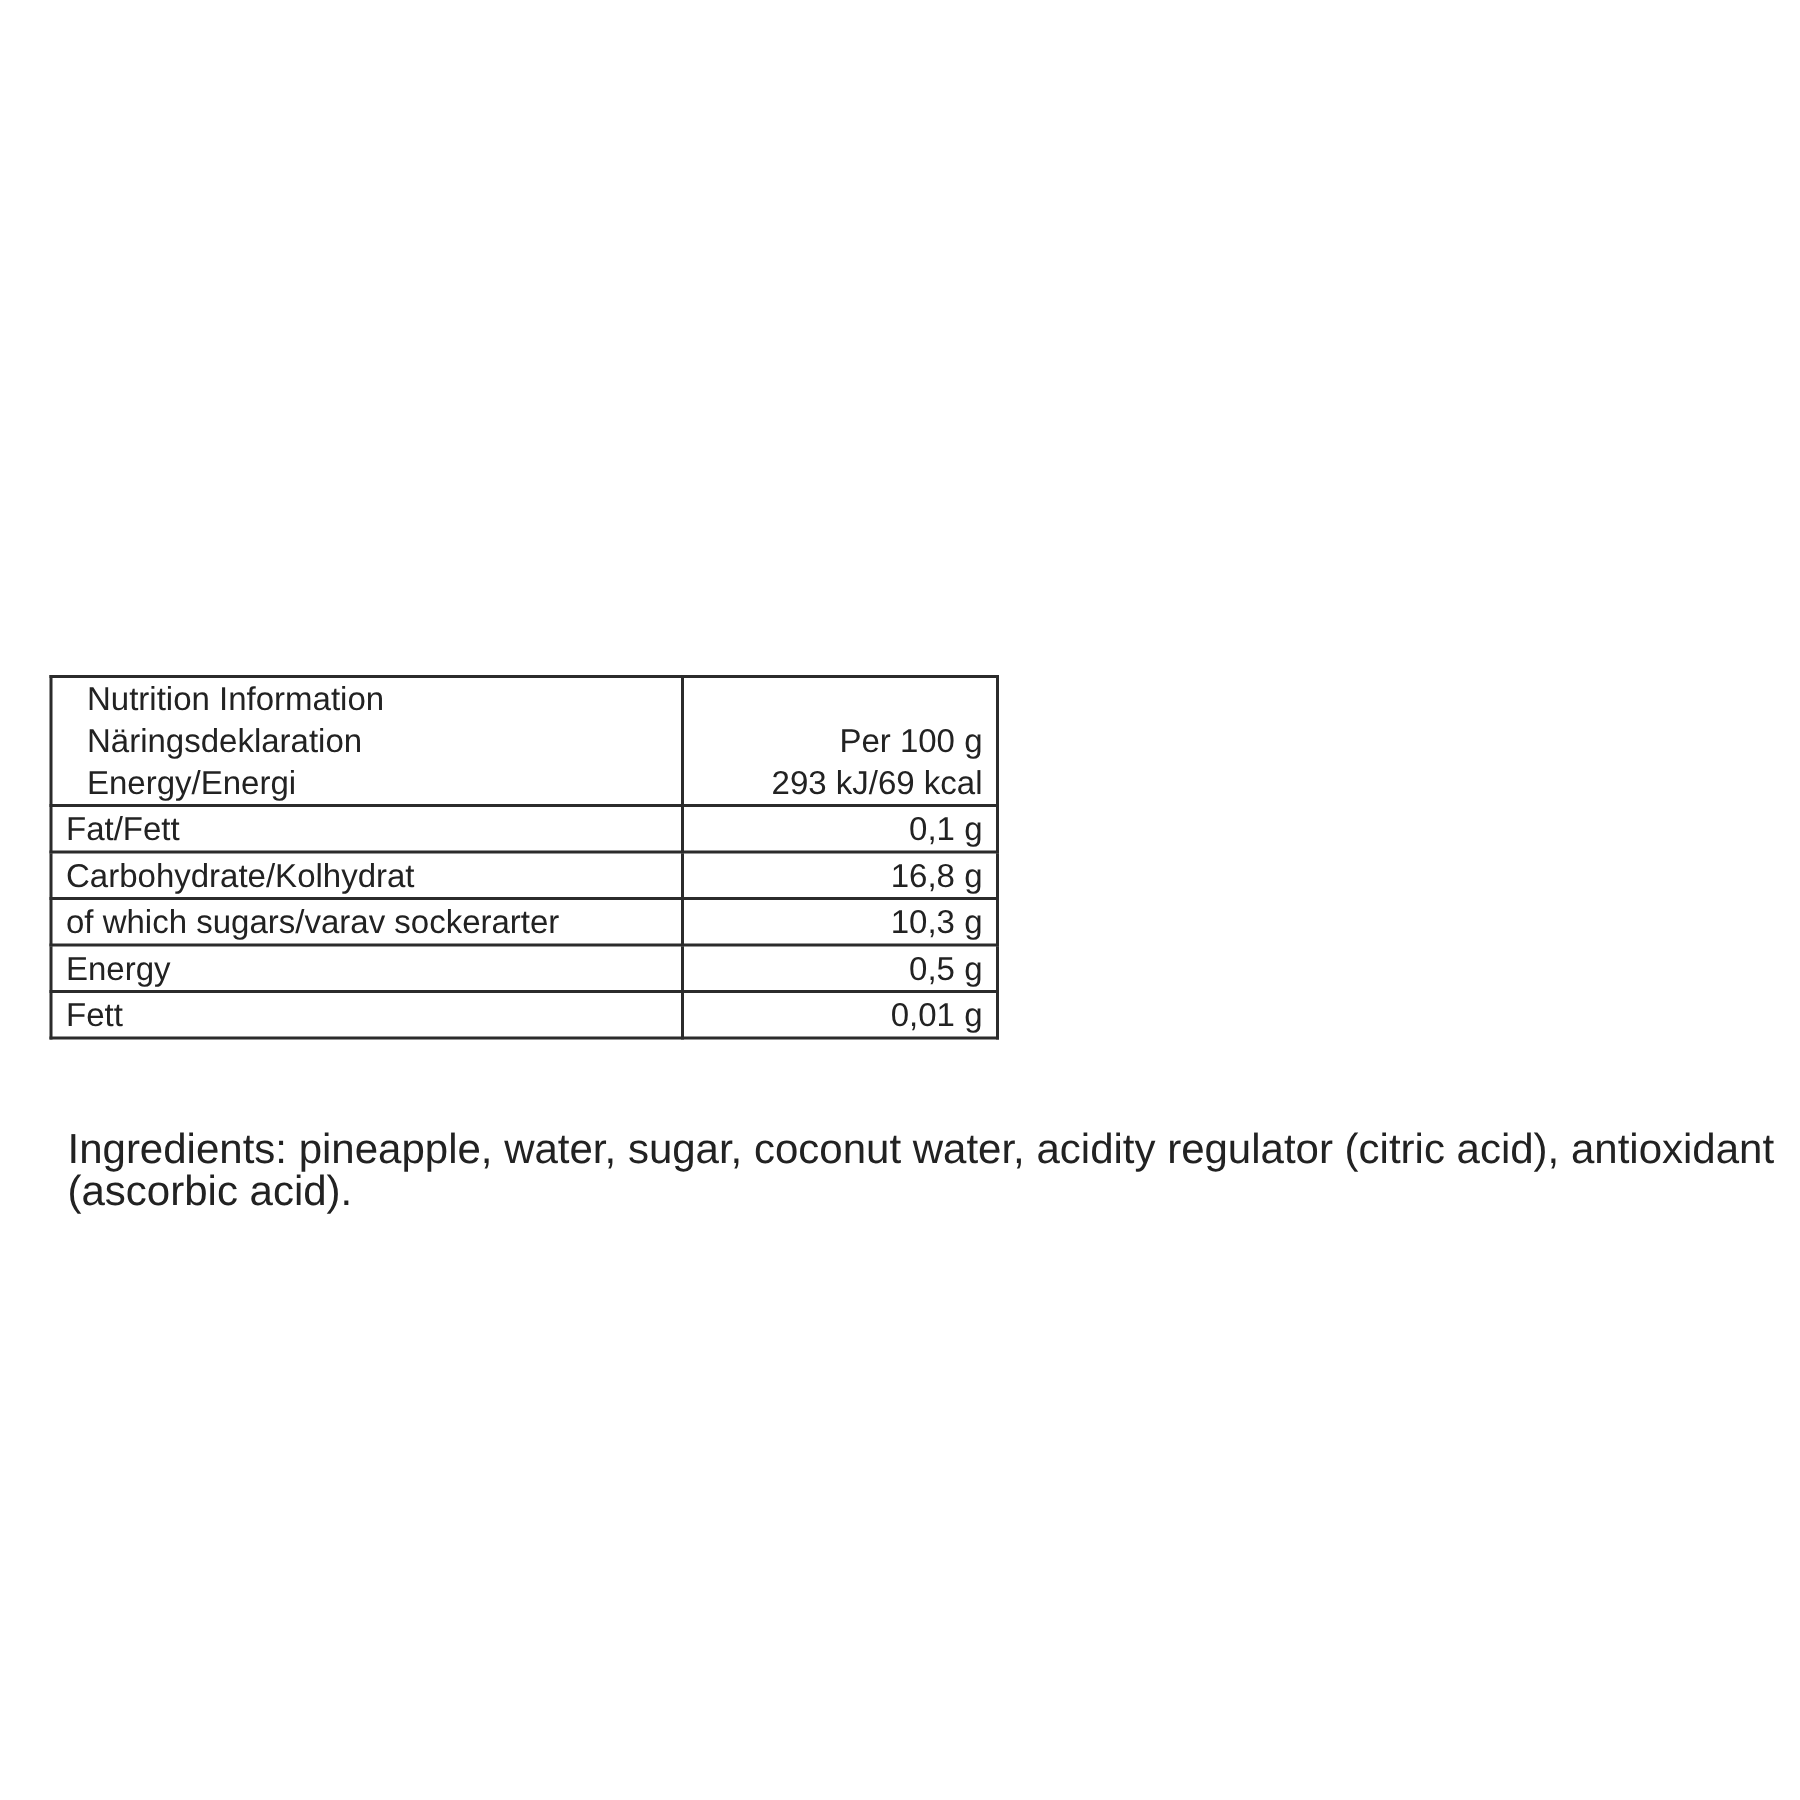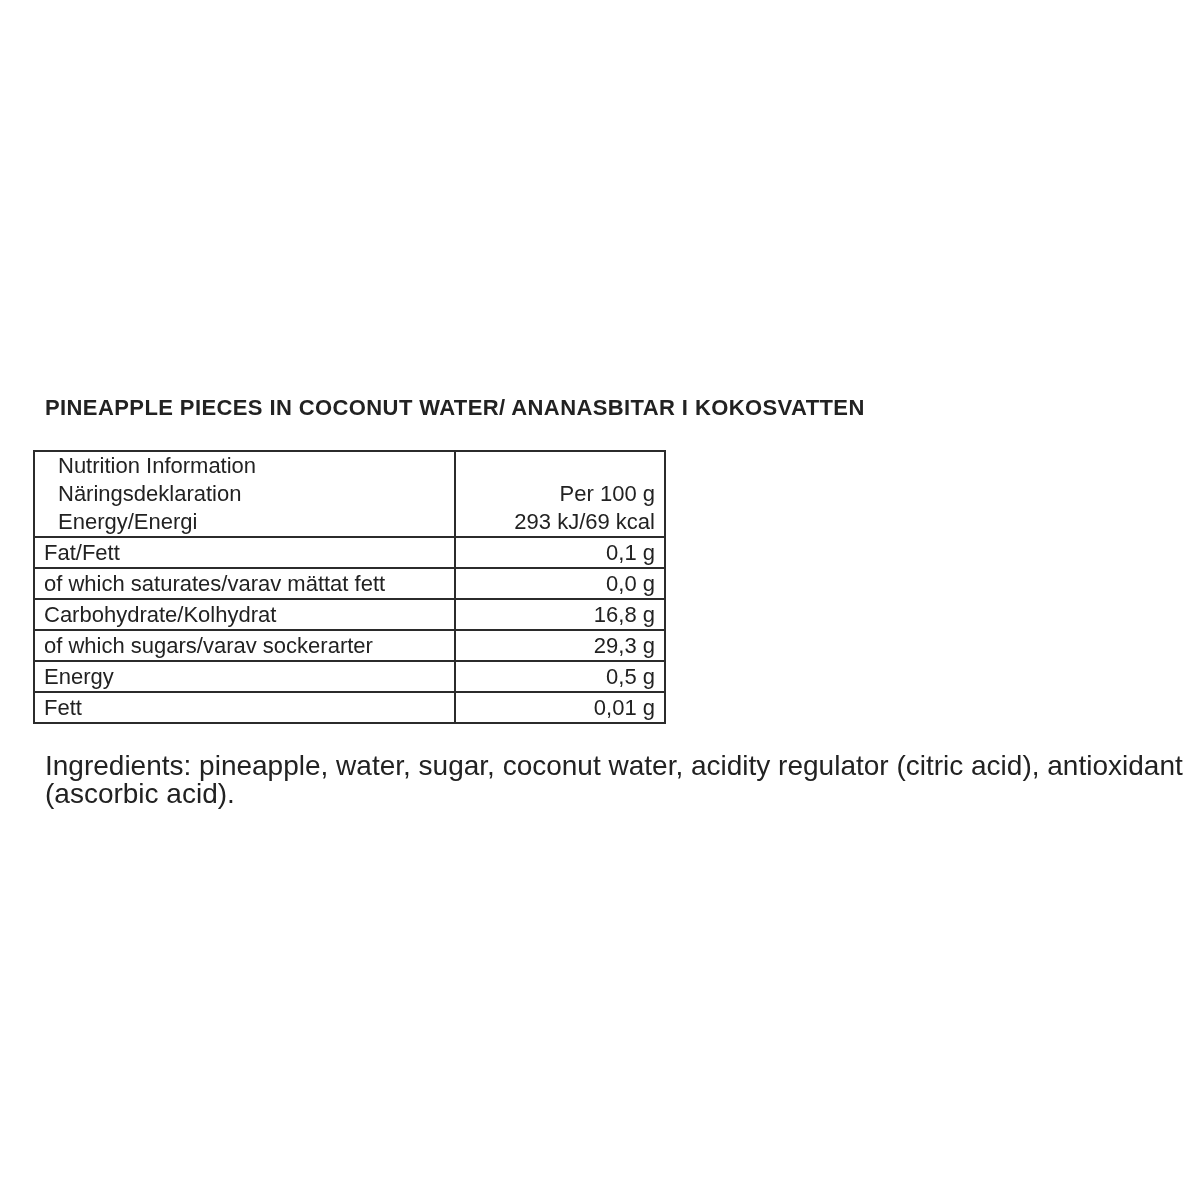--- a/index.html
+++ b/index.html
@@ -72,21 +72,20 @@
     font-size: 28px;
     line-height: 28px;
     color: #222222;
   }
 </style>
 </head>
 <body>
 
 <div class="page">
 
-  <div class="product-title">PINEAPPLE PIECES IN COCONUT WATER/ ANANASBITAR I KOKOSVATTEN</div>
 
   <table class="nutrition">
     <colgroup>
       <col class="c-label">
       <col class="c-value">
     </colgroup>
     <tbody>
       <tr>
         <td class="label-cell">
           <div class="cell-line">Nutrition Information</div>
@@ -97,30 +96,26 @@
           <div class="cell-line"></div>
           <div class="cell-line">Per 100 g</div>
           <div class="cell-line">293 kJ/69 kcal</div>
         </td>
       </tr>
       <tr class="data-row">
         <td class="label-cell">Fat/Fett</td>
         <td class="value-cell">0,1 g</td>
       </tr>
       <tr class="data-row">
-        <td class="label-cell">of which saturates/varav mättat fett</td>
-        <td class="value-cell">0,0 g</td>
-      </tr>
-      <tr class="data-row">
         <td class="label-cell">Carbohydrate/Kolhydrat</td>
         <td class="value-cell">16,8 g</td>
       </tr>
       <tr class="data-row">
         <td class="label-cell">of which sugars/varav sockerarter</td>
-        <td class="value-cell">29,3 g</td>
+        <td class="value-cell">10,3 g</td>
       </tr>
       <tr class="data-row">
         <td class="label-cell">Energy</td>
         <td class="value-cell">0,5 g</td>
       </tr>
       <tr class="data-row">
         <td class="label-cell">Fett</td>
         <td class="value-cell">0,01 g</td>
       </tr>
     </tbody>

